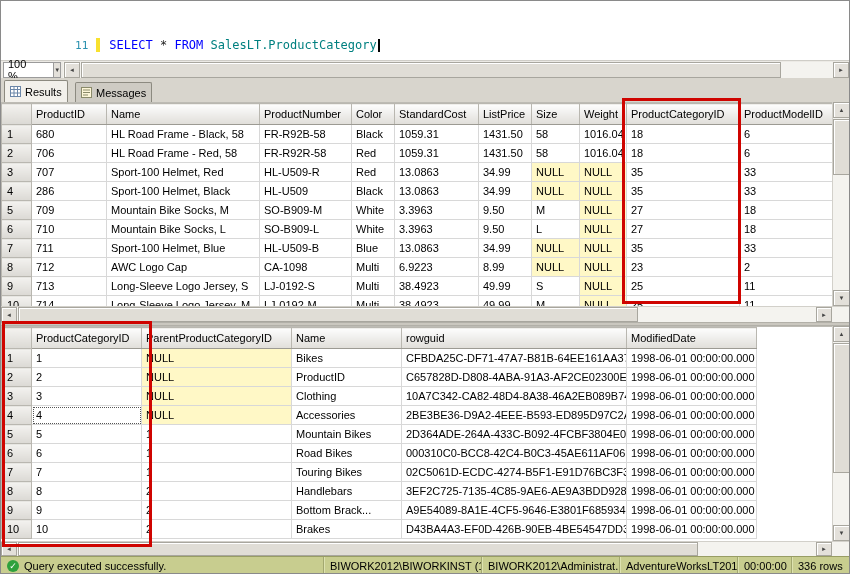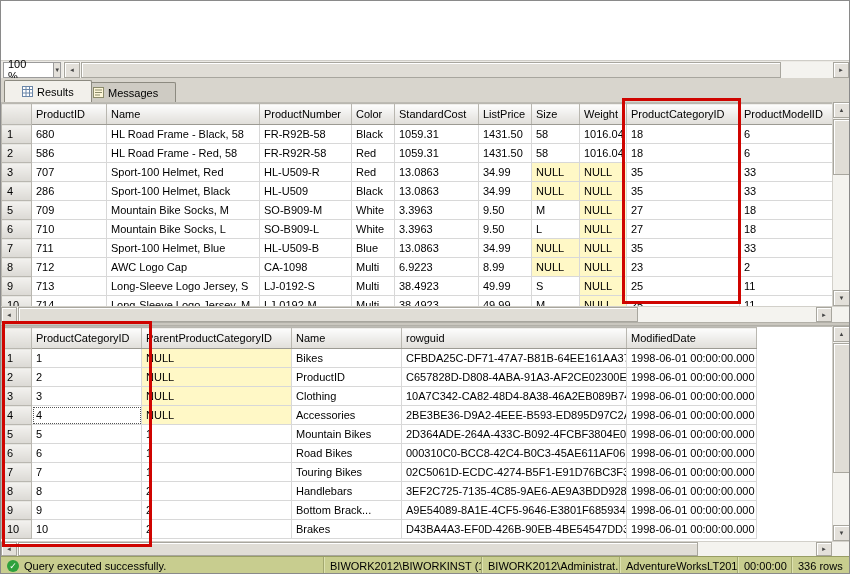--- a/index.html
+++ b/index.html
@@ -25,21 +25,21 @@
   #zoom-select .zval { flex:1; padding-left:4px; }
   .drop-btn { width:14px; height:100%; background:#e3e0da; border-left:1px solid #9b9b9b; font-size:6px; color:#444;
               display:flex; align-items:center; justify-content:center; }
   .sb-track { position:absolute; background:#f4f3ef; }
   .sb-btn { position:absolute; background:#e3e0da; border:1px solid #a8a69e; box-shadow:inset 1px 1px 0 #fff;
             font-size:6px; color:#444; display:flex; align-items:center; justify-content:center; }
   .sb-thumb { position:absolute; background:#e0ddd6; border:1px solid #a8a69e; box-shadow:inset 1px 1px 0 #fff; }
 
   
   #tabstrip { position:absolute; top:77px; left:0; right:0; height:24px; background:#d8d5cd; }
-  .tab { position:absolute; bottom:0; height:20px; display:flex; align-items:center; gap:4px; padding:0 17px;
+  .tab { position:absolute; bottom:0; height:20px; display:flex; align-items:center; gap:4px; padding:0 5px;
          font-size:11px; border:1px solid #8c8a80; border-bottom:none; border-radius:2px 2px 0 0; background:#cecbc3; }
   .tab.active { height:22px; background:#f2f0eb; z-index:2; }
   .tab .ticon { display:inline-block; line-height:0; }
 
   
   .grid-wrap { position:absolute; left:0; width:833px; overflow:hidden; background:#fff; border-top:1px solid #bdbbb4; }
   table.grid { border-collapse:collapse; table-layout:fixed; font-size:11px; }
   table.grid th, table.grid td { height:19px; padding:0 4px; border:1px solid #d8d8d8; overflow:hidden;
                                  white-space:nowrap; text-align:left; font-weight:normal; color:#000; }
   table.grid thead th { background:linear-gradient(#fdfdfd,#e0ded9); border-color:#b9b7b0; border-bottom-color:#9c9a93; height:21px; }
@@ -63,20 +63,23 @@
   .seg.msg { flex:1; border-left:none; box-shadow:none; gap:5px; }
   .okicon { width:12px; height:12px; border-radius:50%; background:#2ea13c; color:#fff; font-size:9px; line-height:12px;
             text-align:center; flex:0 0 auto; }
 </style>
 </head>
 <body>
 
 <div id="screen">
 
   <div id="editor">
+    <div class="code-line" style="top:20px">
+      <span class="lnum">11</span><span class="chgbar"></span><span class="kw">SELECT</span><span> </span><span class="op">*</span><span> </span><span class="kw">FROM</span><span> </span><span class="obj">SalesLT.ProductCategory</span><span class="caret"></span>
+    </div>
   </div>
 
   <div id="zoom-row">
     <div id="zoom-select">
       <span class="zval">100 %</span>
       <span class="drop-btn">▼</span>
     </div>
     <div class="sb-track" style="left:62px; top:1px; right:0; height:16px"></div>
     <div class="sb-btn" style="left:63px; top:1px; width:16px; height:16px">◄</div>
     <div class="sb-thumb" style="left:80px; top:1px; width:700px; height:16px"></div>
@@ -148,21 +151,21 @@
             <td>Black</td>
             <td>1059.31</td>
             <td>1431.50</td>
             <td>58</td>
             <td>1016.04</td>
             <td>18</td>
             <td>6</td>
           </tr>
           <tr>
             <th class="rowhead">2</th>
-            <td>586</td>
+            <td>706</td>
             <td>HL Road Frame - Red, 58</td>
             <td>FR-R92R-58</td>
             <td>Red</td>
             <td>1059.31</td>
             <td>1431.50</td>
             <td>58</td>
             <td>1016.04</td>
             <td>18</td>
             <td>6</td>
           </tr>

